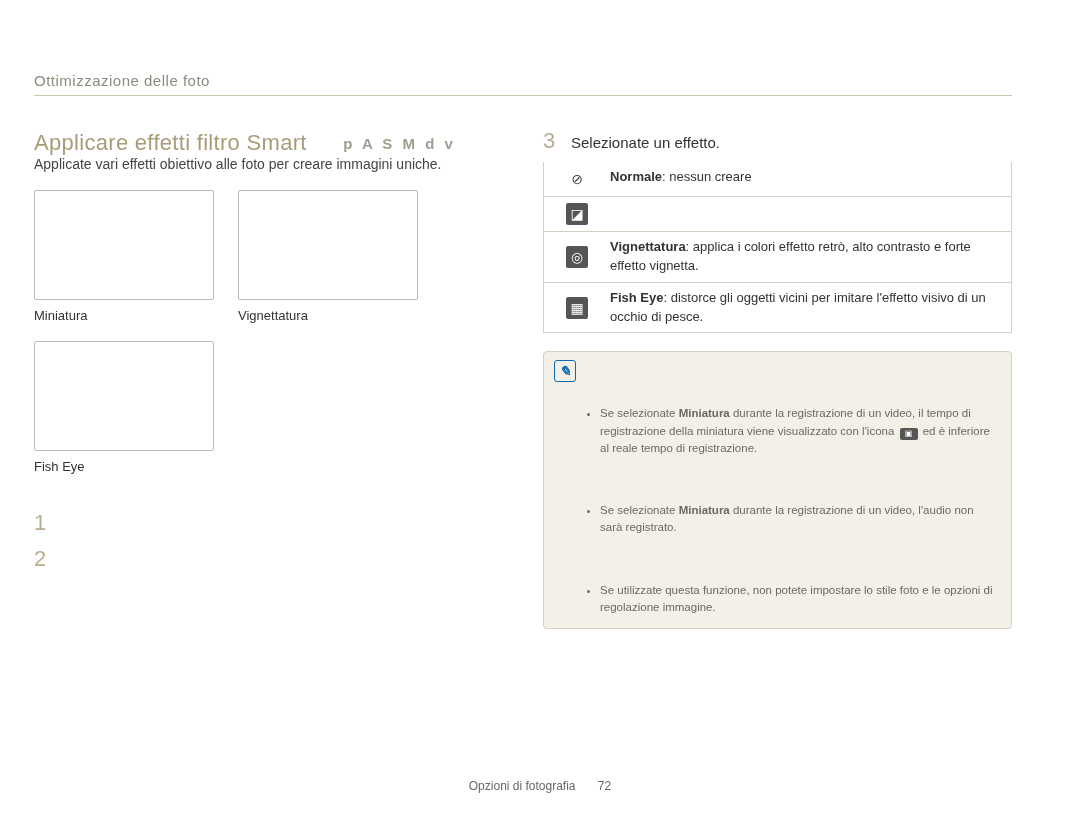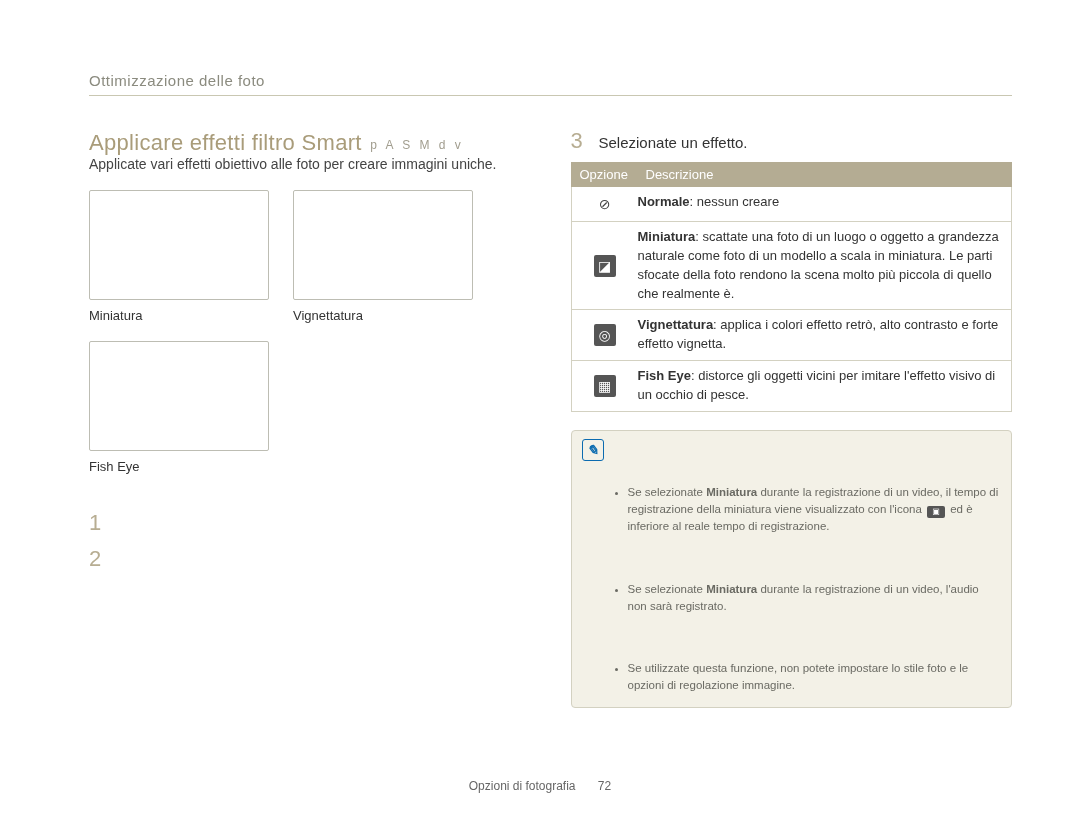--- a/index.html
+++ b/index.html
@@ -5,21 +5,21 @@
     * { box-sizing: border-box; margin: 0; padding: 0; }
     body {
       font-family: Arial, Helvetica, sans-serif;
       background: #fff;
       width: 1080px;
       height: 815px;
       position: relative;
       color: #333;
     }
     .page {
-      padding: 72px 68px 20px 89px;
+      padding: 72px 68px 20px 34px;
     }
     .breadcrumb {
       color: #8b8b7f;
       font-size: 15px;
       font-weight: 300;
       border-bottom: 1px solid #c9c7b2;
       padding-bottom: 6px;
       margin-bottom: 34px;
       letter-spacing: 0.5px;
     }
@@ -33,25 +33,26 @@
     }
     .section-title {
       color: #a99c7a;
       font-size: 22px;
       font-weight: 400;
       display: inline;
       letter-spacing: 0.3px;
     }
     .modes {
       display: inline;
-      margin-left: 4px;
+      margin-left: 32px;
       color: #a19d8e;
-      font-size: 12px;
+      font-size: 15px;
       letter-spacing: 3px;
       vertical-align: 1px;
+      font-weight: bold;
     }
     .subtitle {
       color: #444;
       font-size: 14px;
       margin-bottom: 18px;
     }
     .thumbs {
       display: grid;
       grid-template-columns: 180px 180px;
       grid-auto-rows: auto;
@@ -239,36 +240,31 @@
         </div>
       </div>
     </div>
 
     <div class="col-right">
       <div class="step-row sel-eff-row">
         <span class="step-num">3</span>
         <span class="step-text">Selezionate un effetto.</span>
       </div>
 
-      <div class="table-header">
-        <div class="th-opt">Opzione</div>
-        <div class="th-desc">Descrizione</div>
-      </div>
       <div class="table-body">
         <div class="tr">
           <div class="td-icon">
               <span class="icon-box">⊘</span>
             </div>
           <div class="td-desc"><span class="bold">Normale</span><span>: nessun creare</span></div>
         </div>
         <div class="tr">
           <div class="td-icon">
               <span class="icon-box icon-filled">◪</span>
             </div>
-          <div class="td-desc"><span class="bold">Miniatura</span><span>: scattate una foto di un luogo o oggetto a grandezza naturale come foto di un modello a scala in miniatura. Le parti sfocate della foto rendono la scena molto più piccola di quello che realmente è.</span></div>
         </div>
         <div class="tr">
           <div class="td-icon">
               <span class="icon-box icon-filled">◎</span>
             </div>
           <div class="td-desc"><span class="bold">Vignettatura</span><span>: applica i colori effetto retrò, alto contrasto e forte effetto vignetta.</span></div>
         </div>
         <div class="tr">
           <div class="td-icon">
               <span class="icon-box icon-filled">▦</span>

